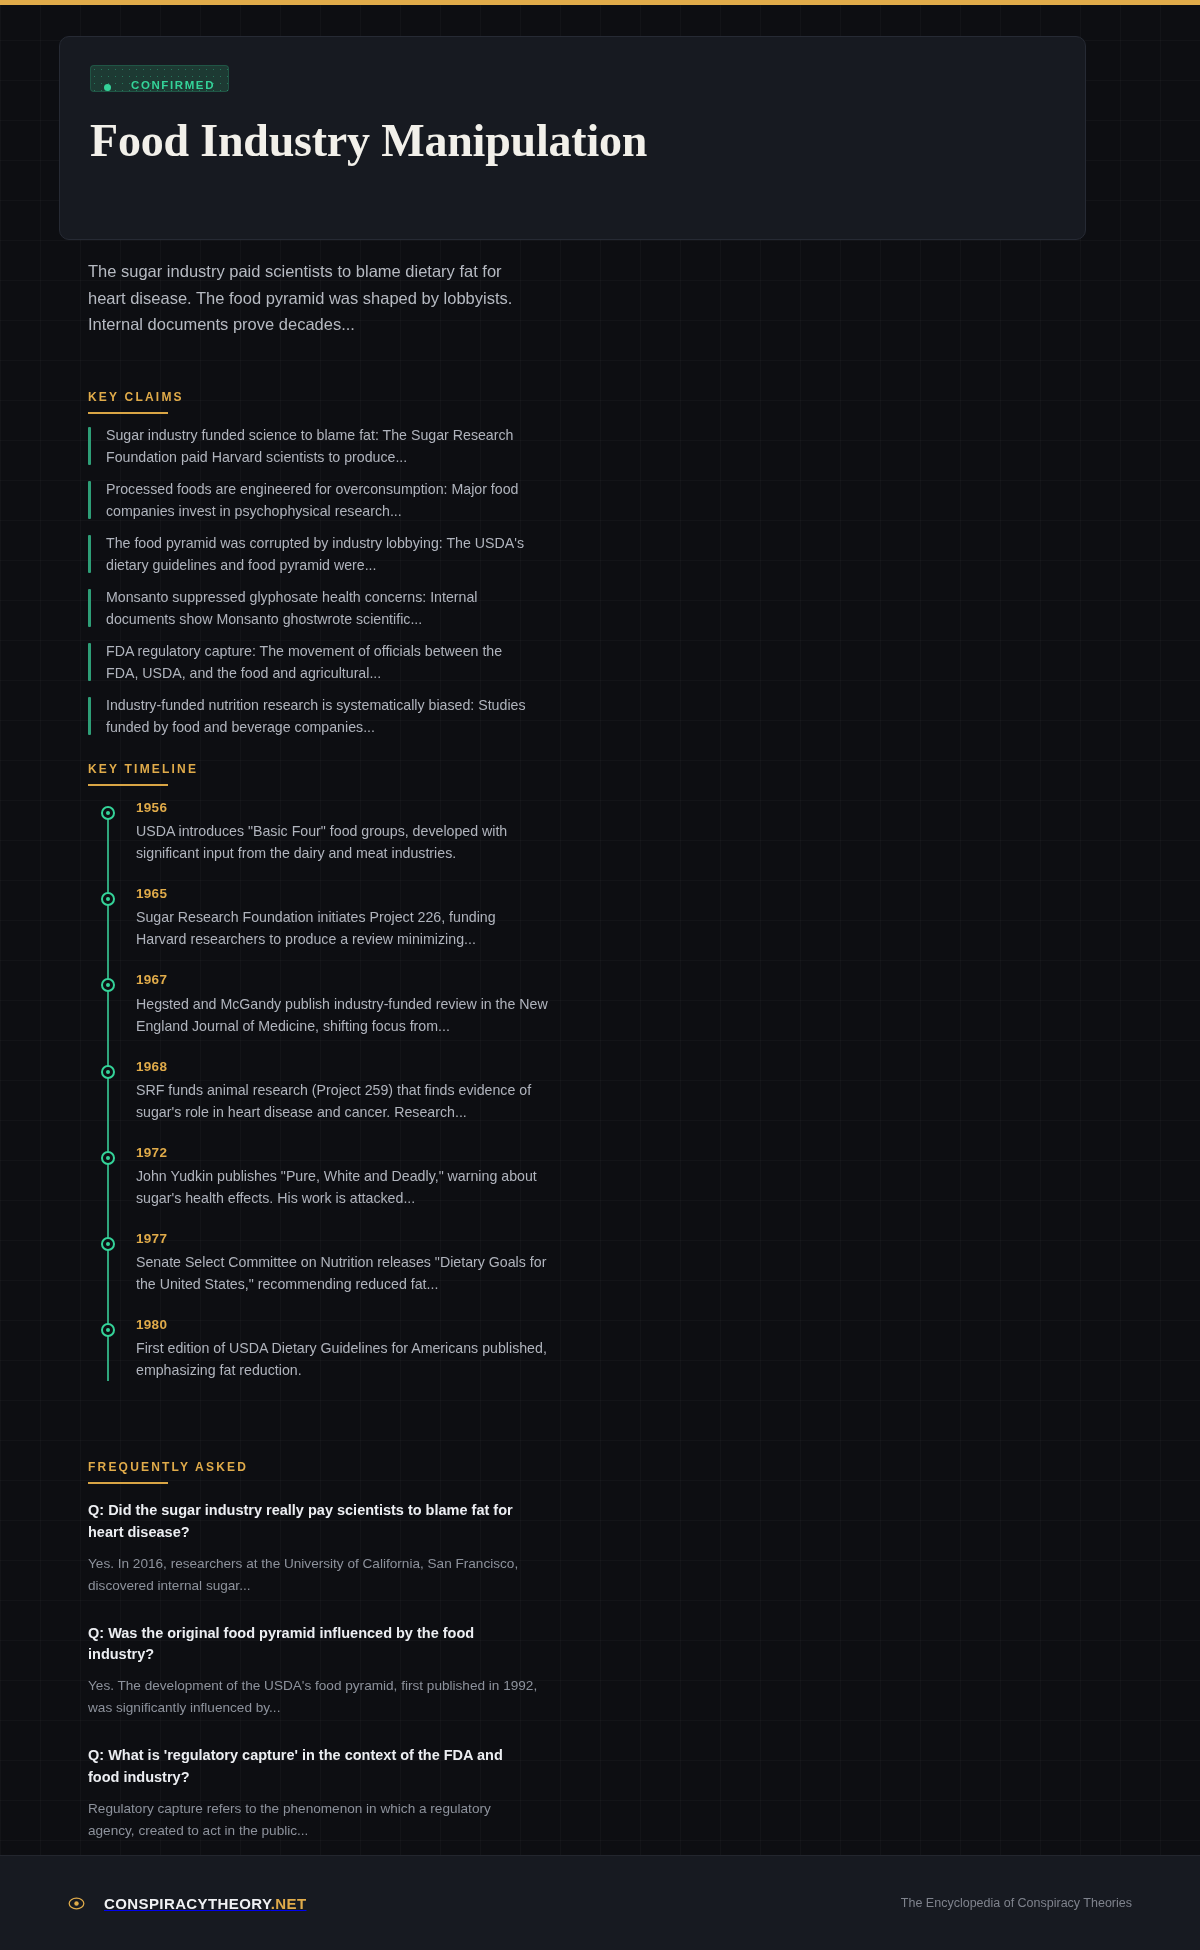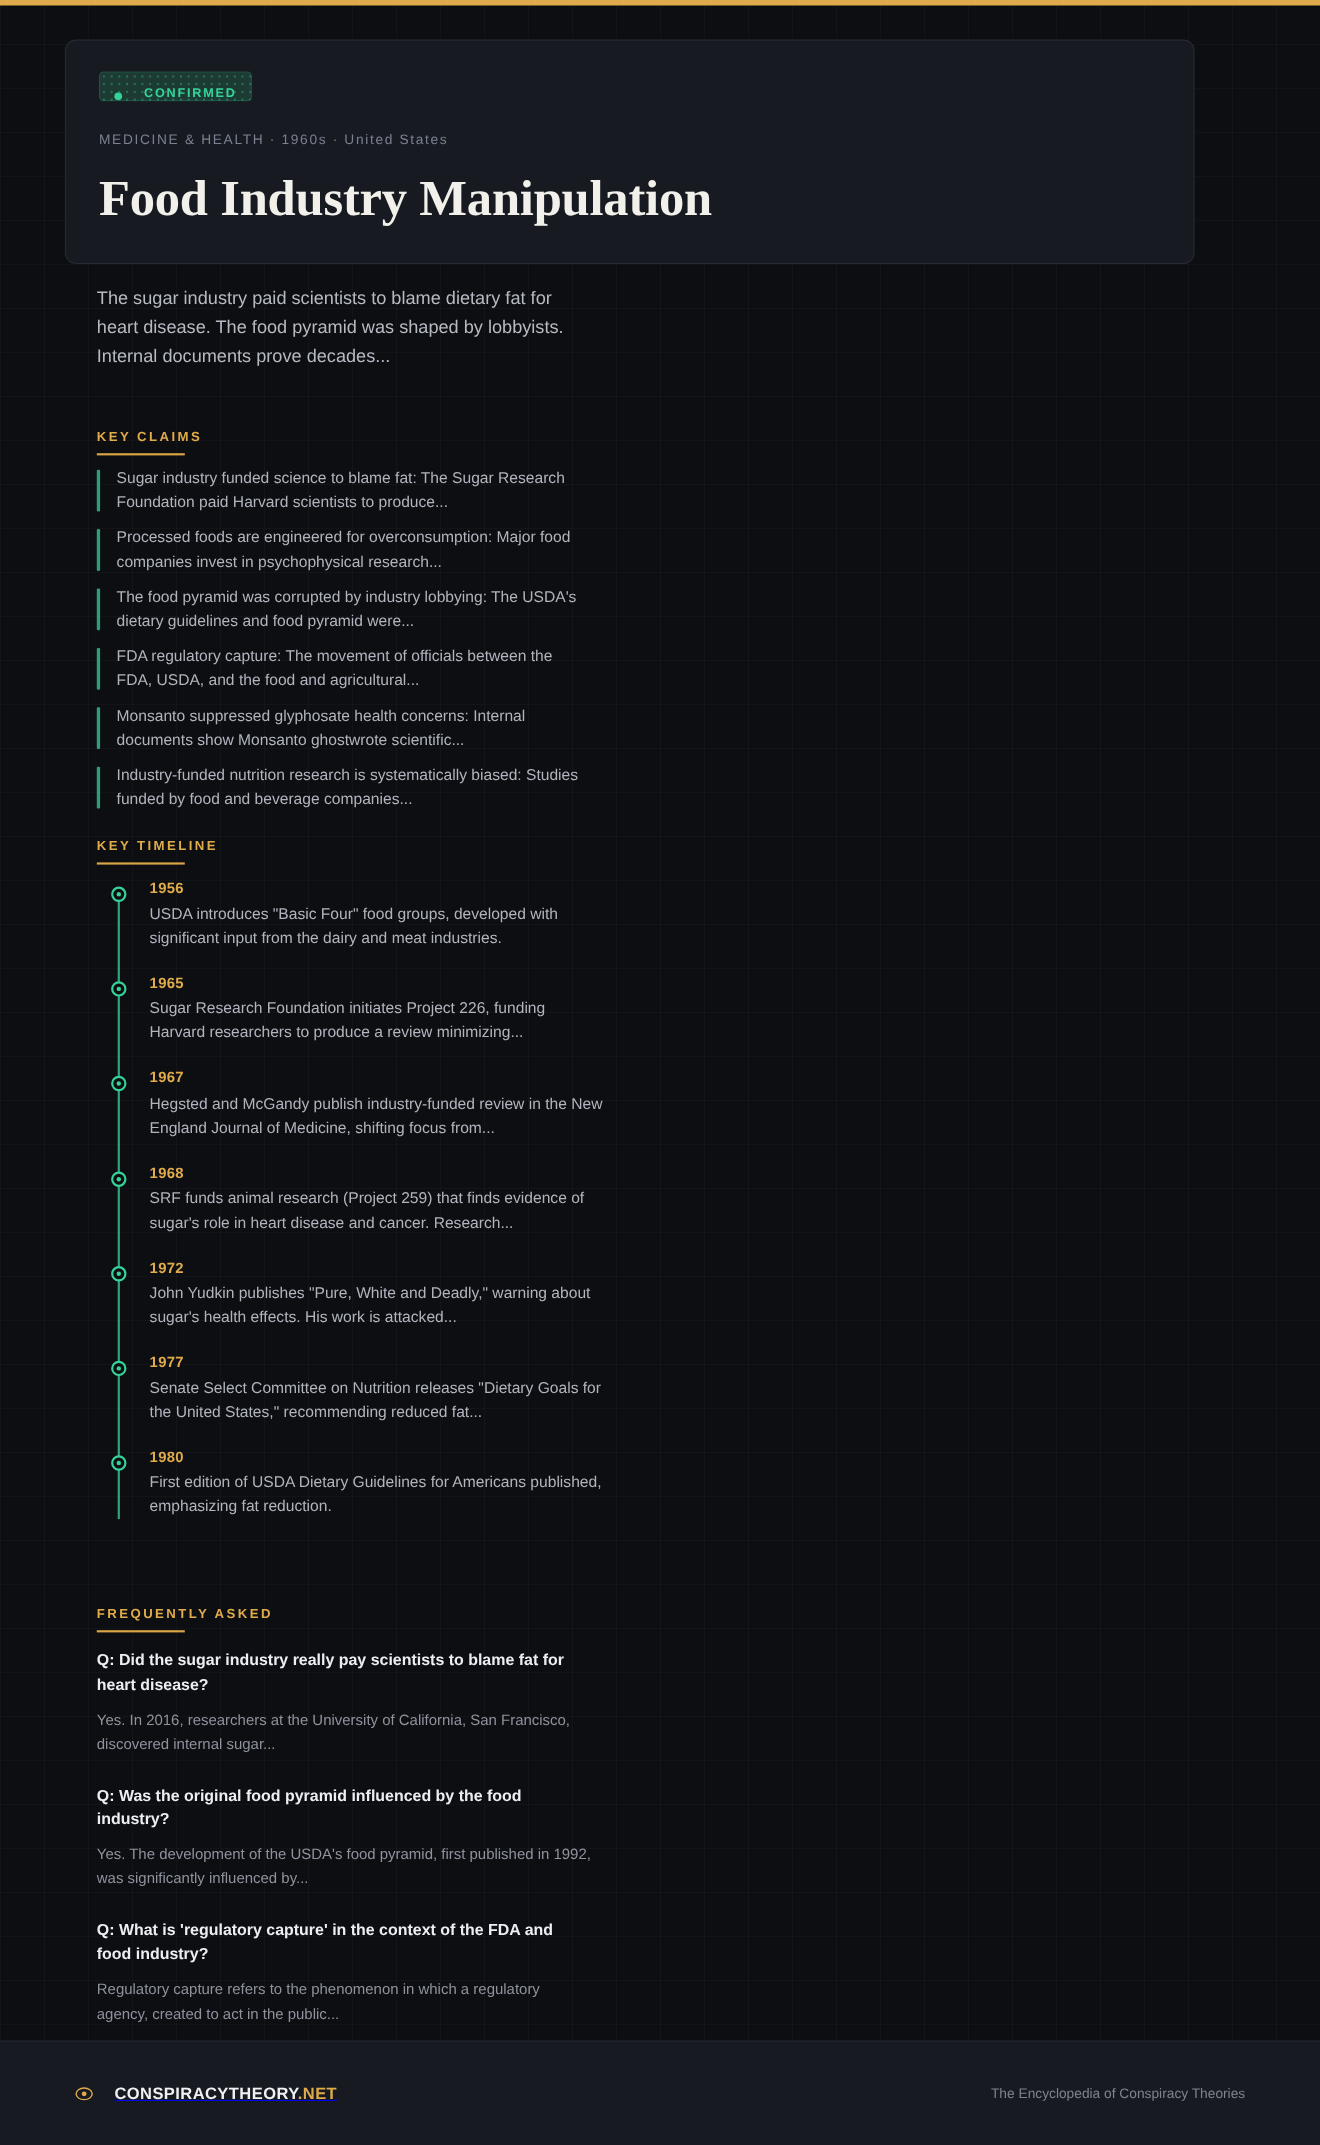--- a/index.html
+++ b/index.html
@@ -264,43 +264,42 @@
 
 <div id="page">
 
   <div class="top-bar"></div>
 
   <div class="hero">
     <div class="badge">
       <span class="badge-dot"></span>
       <span class="badge-label">CONFIRMED</span>
     </div>
-    <div class="hero-meta">MEDICINE &amp; HEALTH · 1960s · United States</div>
     <h1 class="hero-title">Food Industry Manipulation</h1>
   </div>
 
   <p class="lede">The sugar industry paid scientists to blame dietary fat for heart disease. The food pyramid was shaped by lobbyists. Internal documents prove decades...</p>
 
   <div class="sec-head" id="head-claims">KEY CLAIMS</div>
 
   <div class="claims">
     <div class="claim">
       <div class="claim-text">Sugar industry funded science to blame fat: The Sugar Research Foundation paid Harvard scientists to produce...</div>
     </div>
     <div class="claim">
       <div class="claim-text">Processed foods are engineered for overconsumption: Major food companies invest in psychophysical research...</div>
     </div>
     <div class="claim">
       <div class="claim-text">The food pyramid was corrupted by industry lobbying: The USDA's dietary guidelines and food pyramid were...</div>
     </div>
     <div class="claim">
+      <div class="claim-text">Monsanto suppressed glyphosate health concerns: Internal documents show Monsanto ghostwrote scientific...</div>
+    </div>
+    <div class="claim">
       <div class="claim-text">FDA regulatory capture: The movement of officials between the FDA, USDA, and the food and agricultural...</div>
-    </div>
-    <div class="claim">
-      <div class="claim-text">Monsanto suppressed glyphosate health concerns: Internal documents show Monsanto ghostwrote scientific...</div>
     </div>
     <div class="claim">
       <div class="claim-text">Industry-funded nutrition research is systematically biased: Studies funded by food and beverage companies...</div>
     </div>
   </div>
 
   <div class="sec-head" id="head-timeline">KEY TIMELINE</div>
 
   <div class="timeline">
     <div class="tl-rail"></div>

